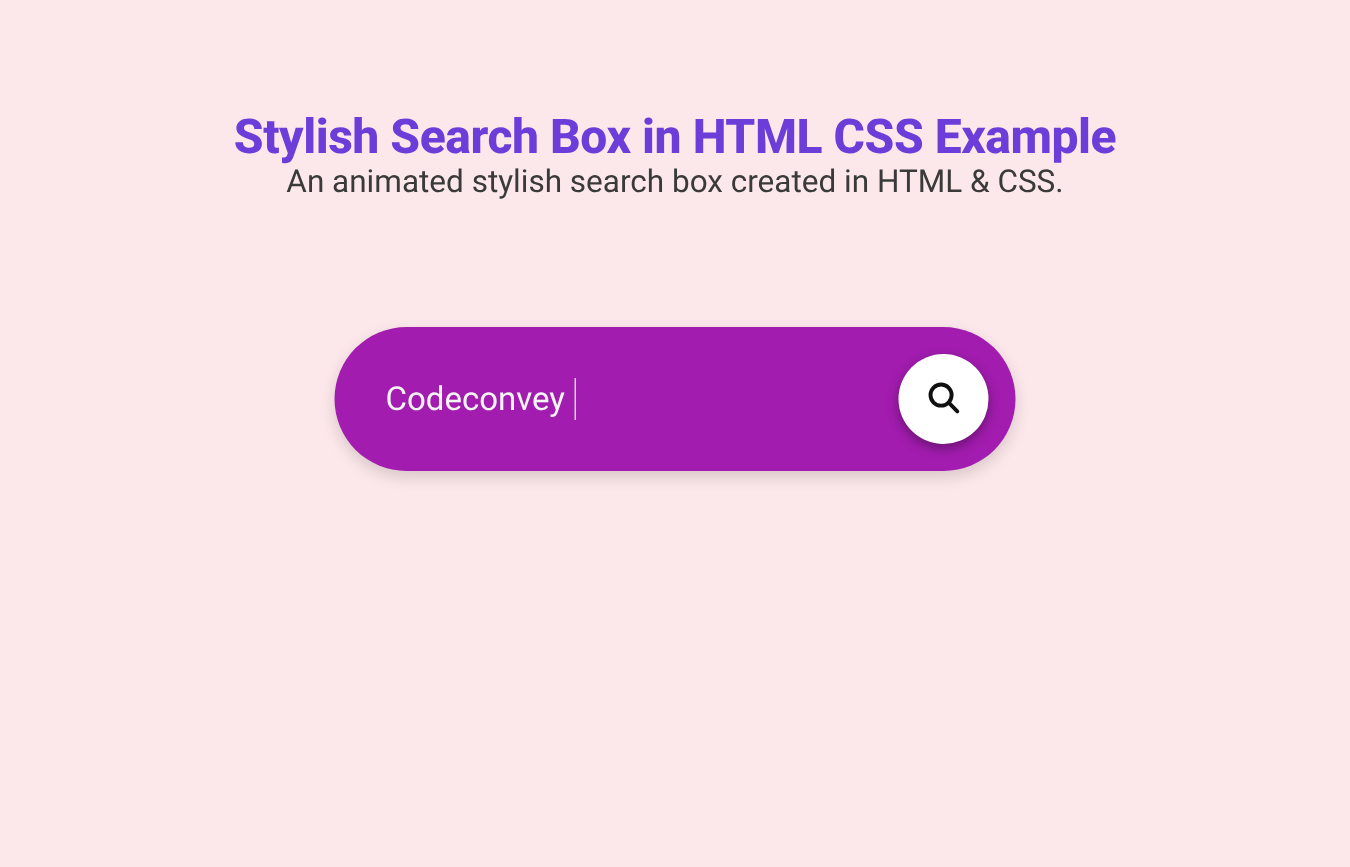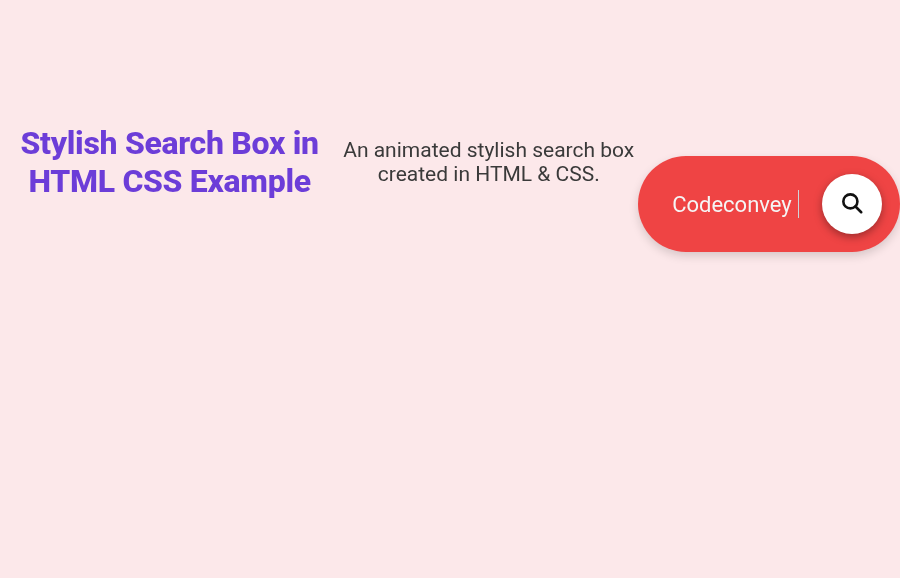--- a/index.html
+++ b/index.html
@@ -10,21 +10,21 @@
     body {
       width: 900px;
       height: 578px;
       background-color: #fce8ea;
       font-family: -apple-system, BlinkMacSystemFont, "Segoe UI", Roboto, "Helvetica Neue", Arial, sans-serif;
       overflow: hidden;
     }
     .container {
       width: 100%;
       display: flex;
-      flex-direction: row;
+      flex-direction: column;
       align-items: center;
       padding-top: 72px;
     }
     .heading {
       font-size: 32px;
       font-weight: 800;
       color: #6c3dd8;
       text-align: center;
       letter-spacing: -0.3px;
     }
@@ -36,21 +36,21 @@
     }
     .search-wrap {
       position: relative;
       margin-top: 84px;
       width: 454px;
       height: 96px;
     }
     .search-pill {
       width: 100%;
       height: 100%;
-      background-color: #ef4444;
+      background-color: #a21caf;
       border-radius: 50px;
       display: flex;
       align-items: center;
       padding-left: 34px;
       padding-right: 10px;
       box-shadow: 0 4px 10px rgba(0,0,0,0.15);
     }
     .cursor-bar {
       width: 1px;
       height: 28px;

